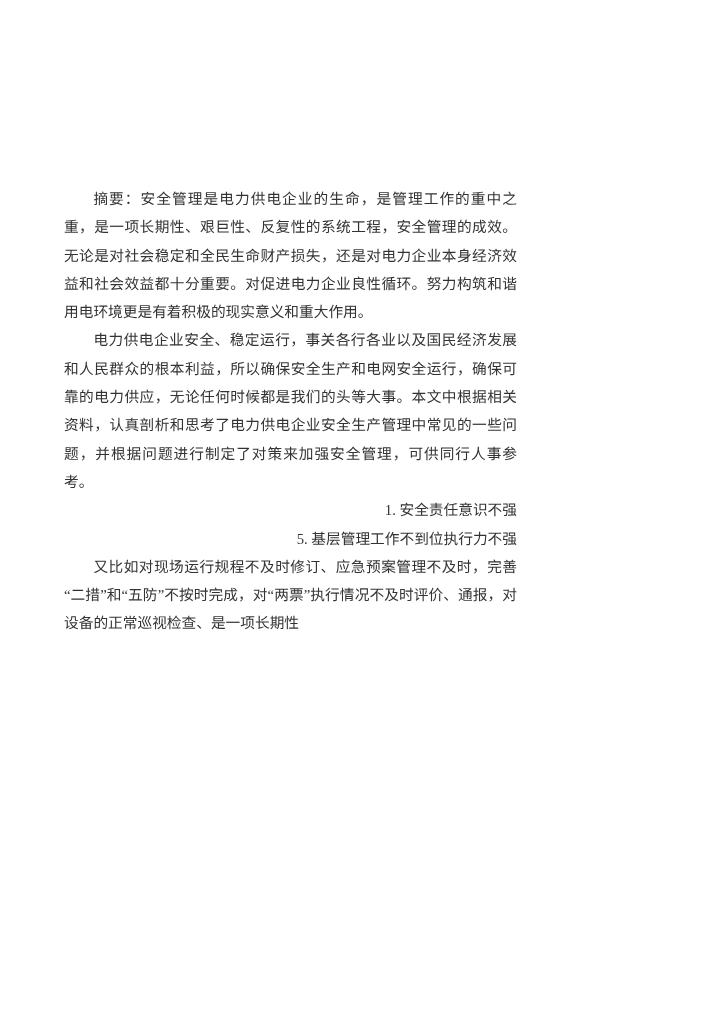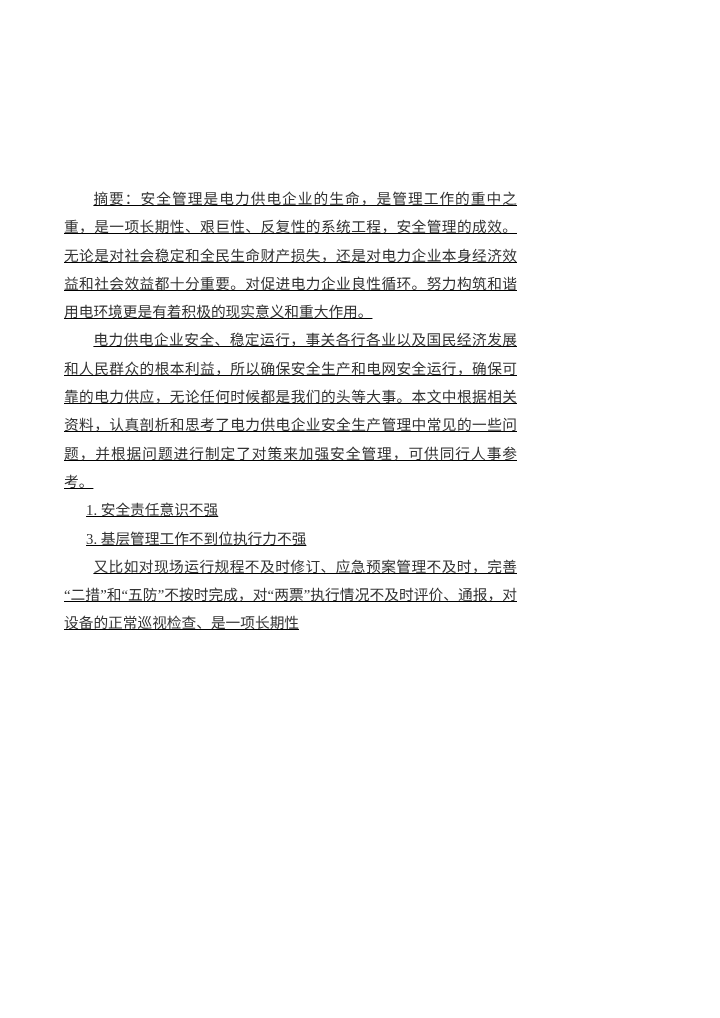--- a/index.html
+++ b/index.html
@@ -9,46 +9,45 @@
     background: #ffffff;
     overflow: hidden;
   }
   .page {
     position: relative;
     width: 581px;
     height: 1018px;
     background: #ffffff;
     padding: 185px 64px 0 64px;
     overflow: hidden;
-    text-decoration: underline;
   }
   .doc p {
     font-family: "Liberation Serif", "DejaVu Serif", serif;
     font-size: 14.7px;
     line-height: 28.3px;
     color: #333333;
     text-align: justify;
     text-indent: 2em;
   }
   .doc p.heading {
     font-family: "Liberation Sans", "DejaVu Sans", sans-serif;
     font-weight: bold;
     color: #1f1f1f;
     text-align: left;
     text-indent: 1.4em;
   }
   .doc p.subheading {
-    text-align: left;
+    text-align: right;
     text-indent: 1.5em;
   }
 </style>
 </head>
 <body>
 
 <div class="page">
   <div class="doc">
     <p class="body">摘要：安全管理是电力供电企业的生命，是管理工作的重中之重，是一项长期性、艰巨性、反复性的系统工程，安全管理的成效。无论是对社会稳定和全民生命财产损失，还是对电力企业本身经济效益和社会效益都十分重要。对促进电力企业良性循环。努力构筑和谐用电环境更是有着积极的现实意义和重大作用。</p>
     <p class="body">电力供电企业安全、稳定运行，事关各行各业以及国民经济发展和人民群众的根本利益，所以确保安全生产和电网安全运行，确保可靠的电力供应，无论任何时候都是我们的头等大事。本文中根据相关资料，认真剖析和思考了电力供电企业安全生产管理中常见的一些问题，并根据问题进行制定了对策来加强安全管理，可供同行人事参考。</p>
     <p class="subheading">1. 安全责任意识不强</p>
-    <p class="subheading">3. 基层管理工作不到位执行力不强</p>
+    <p class="subheading">5. 基层管理工作不到位执行力不强</p>
     <p class="body">又比如对现场运行规程不及时修订、应急预案管理不及时，完善“二措”和“五防”不按时完成，对“两票”执行情况不及时评价、通报，对设备的正常巡视检查、是一项长期性</p>
   </div>
 </div>
 
 </body></html>

